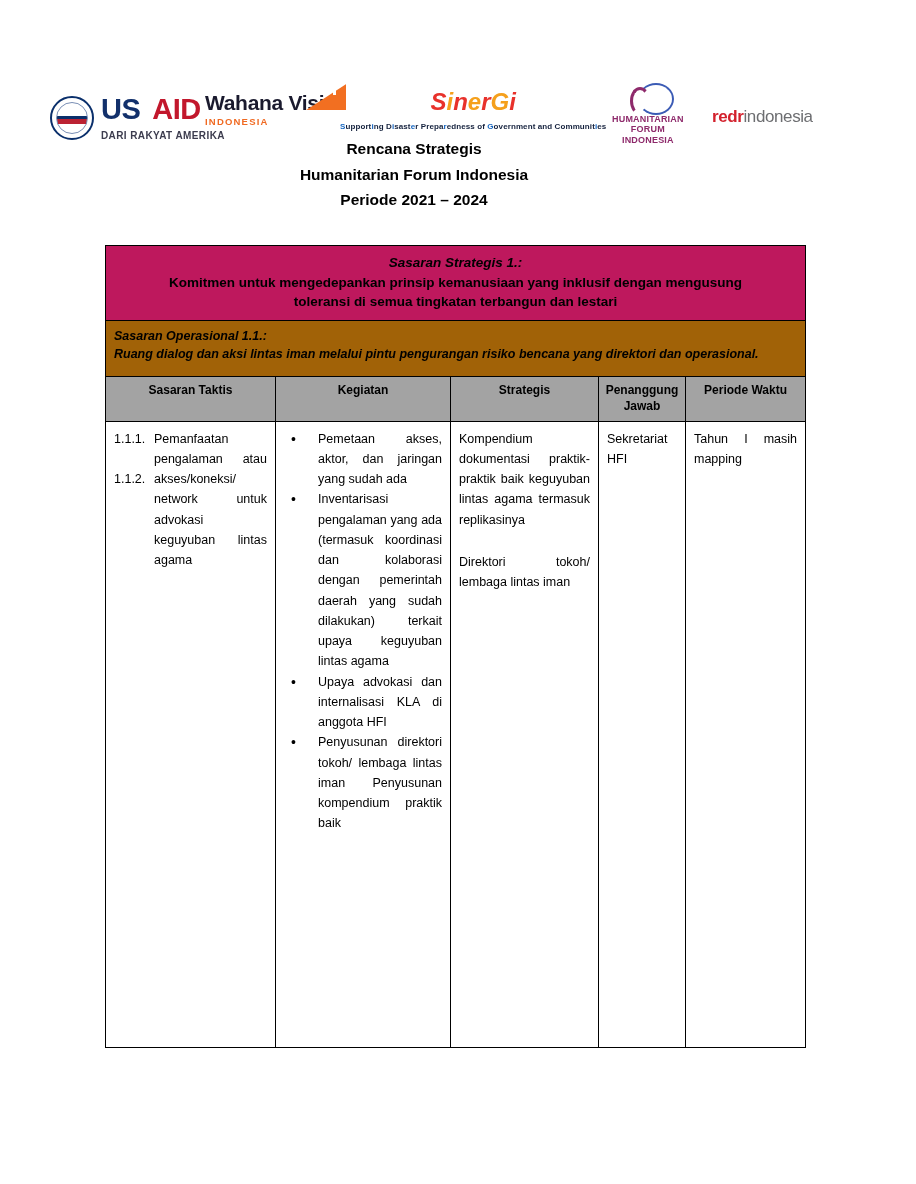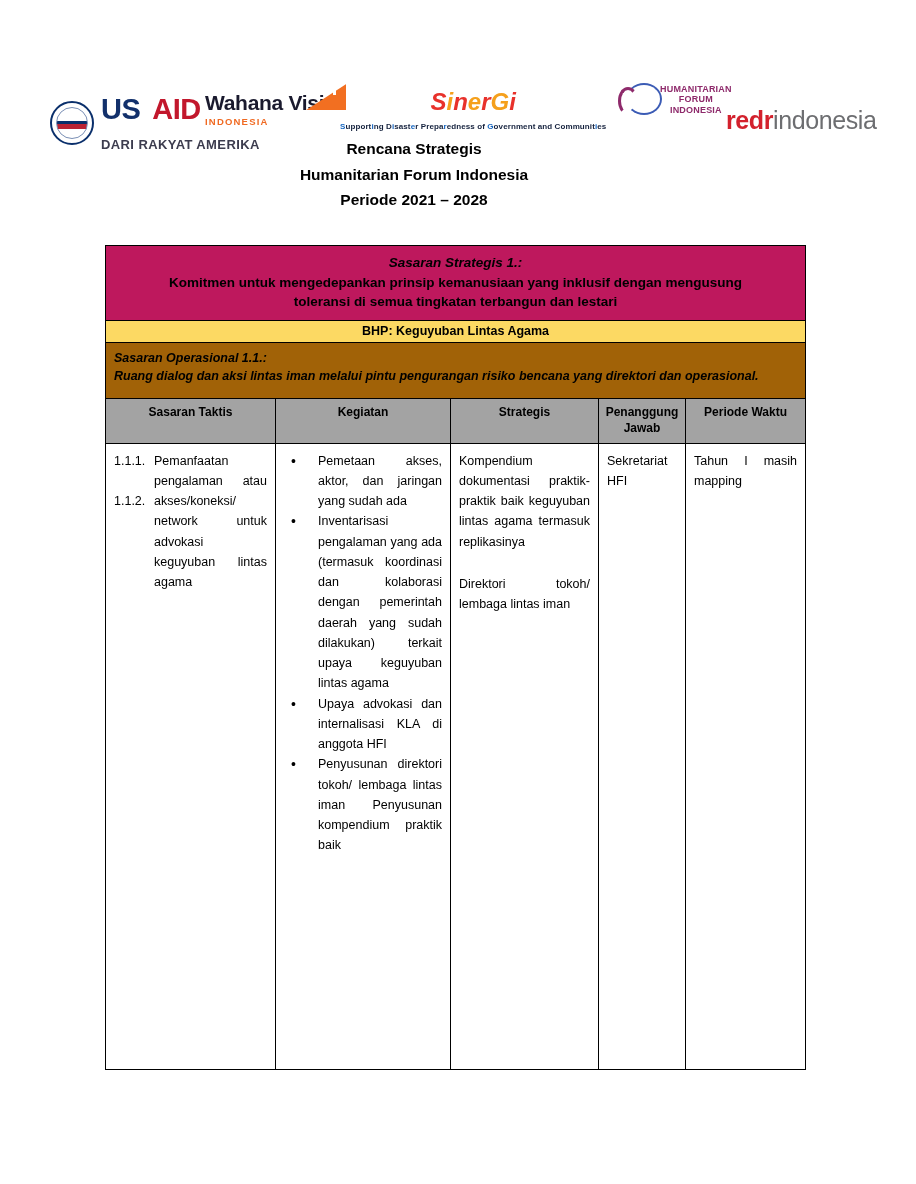--- a/index.html
+++ b/index.html
@@ -51,24 +51,24 @@
   .usaid-text { margin-left: 7px; line-height: 1; }
   .usaid-word {
     font-size: 29px;
     font-weight: bold;
     letter-spacing: -0.5px;
     font-family: "Liberation Sans", sans-serif;
   }
   .usaid-word .us { color: #12306b; }
   .usaid-word .aid { color: #c2172c; margin-left: 12px; }
   .usaid-sub {
-    font-size: 13px;
+    font-size: 10px;
     color: #3c3c4e;
     letter-spacing: 0.4px;
-    margin-top: 14px;
+    margin-top: 7px;
     font-weight: bold;
   }
 
   
   .logo-wvi { left: 205px; top: 52px; }
   .wvi-inner { position: relative; }
   .wvi-main {
     font-size: 21px;
     color: #1a1a2e;
     font-weight: bold;
@@ -122,21 +122,21 @@
     font-size: 8px;
     font-weight: bold;
     margin-top: 8px;
     letter-spacing: 0.1px;
     white-space: nowrap;
   }
   .sinergi-tag .t-b { color: #1565c0; }
   .sinergi-tag .t-d { color: #14213d; }
 
   
-  .logo-hfi { left: 612px; top: 43px; flex-direction: row; align-items: flex-start; }
+  .logo-hfi { left: 612px; top: 43px; flex-direction: column; align-items: center; }
   .hfi-mark {
     width: 48px; height: 30px;
     position: relative;
   }
   .hfi-mark::before {
     content: "";
     position: absolute;
     left: 14px; top: 0;
     width: 32px; height: 28px;
     border: 2px solid #3b5bb5;
@@ -158,21 +158,21 @@
     color: #8e2a6b;
     font-size: 9px;
     font-weight: bold;
     line-height: 1.15;
     letter-spacing: 0.2px;
     margin-top: 1px;
   }
 
   
   .logo-redr { left: 712px; top: 68px; }
-  .redr-word { font-size: 25px; line-height: 1; letter-spacing: -0.4px; margin-left: 14px; }
+  .redr-word { font-size: 17px; line-height: 1; letter-spacing: -0.4px; }
   .redr-word .red { color: #d3212d; font-weight: bold; }
   .redr-word .ind { color: #6d6e71; }
 
   
   .doc-title {
     position: absolute;
     left: 0; top: 136px;
     width: 828px;
     text-align: center;
     font-size: 15.5px;
@@ -305,44 +305,41 @@
 
   <div class="logo logo-redr">
     <div class="redr-word"><span class="red">redr</span><span class="ind">indonesia</span></div>
   </div>
 
 </div>
 
 <div class="doc-title">
   <div>Rencana Strategis</div>
   <div>Humanitarian Forum Indonesia</div>
-  <div>Periode 2021 – 2028</div>
+  <div>Periode 2021 – 2024</div>
 </div>
 
 <table class="strat-table">
   <colgroup>
     <col style="width:170px">
     <col style="width:175px">
     <col style="width:148px">
     <col style="width:87px">
     <col style="width:120px">
   </colgroup>
   <tbody>
 
     <tr>
       <td colspan="5" class="band-strategis">
         <div>Sasaran Strategis 1.:</div>
         <div class="bs-line2">Komitmen untuk mengedepankan prinsip kemanusiaan yang inklusif dengan mengusung</div>
         <div class="bs-line2">toleransi di semua tingkatan terbangun dan lestari</div>
       </td>
     </tr>
 
-    <tr>
-      <td colspan="5" class="band-bhp">BHP: Keguyuban Lintas Agama</td>
-    </tr>
 
     <tr>
       <td colspan="5" class="band-operasional">
         <div style="text-align:left">Sasaran Operasional 1.1.:</div>
         <div>Ruang dialog dan aksi lintas iman melalui pintu pengurangan risiko bencana yang direktori dan operasional.</div>
       </td>
     </tr>
 
     <tr>
       <td class="col-head">Sasaran Taktis</td>

